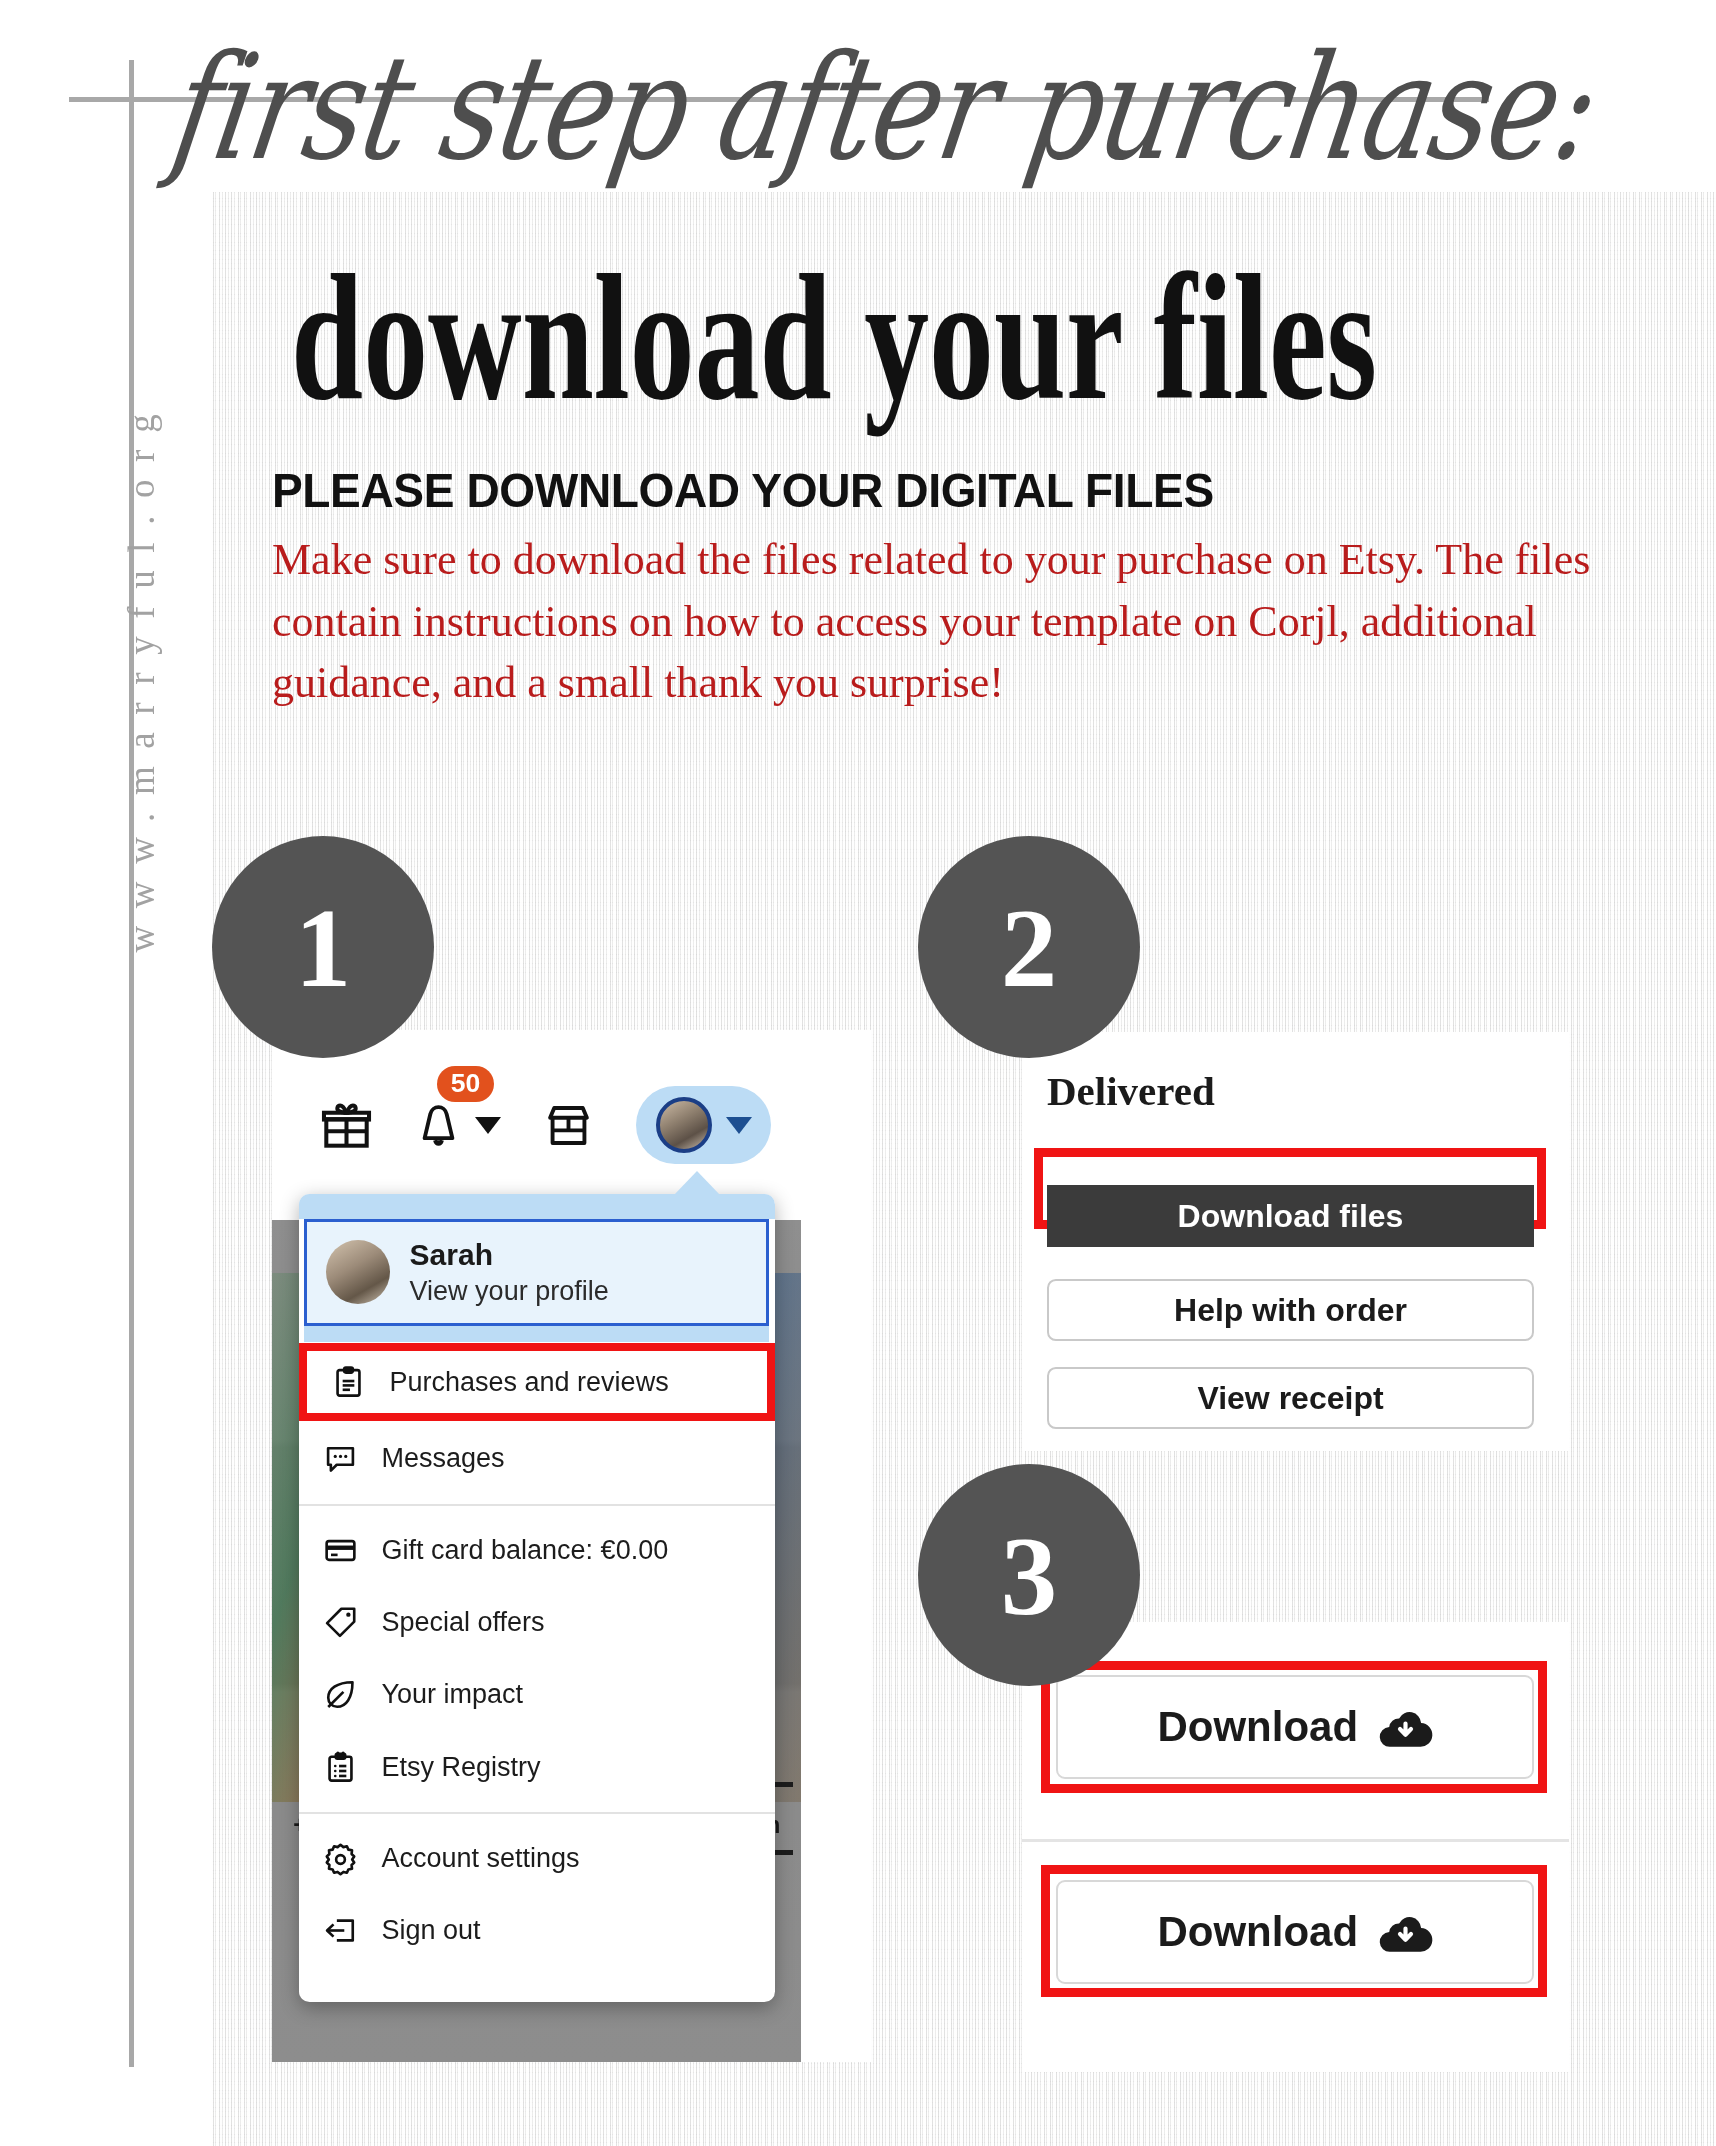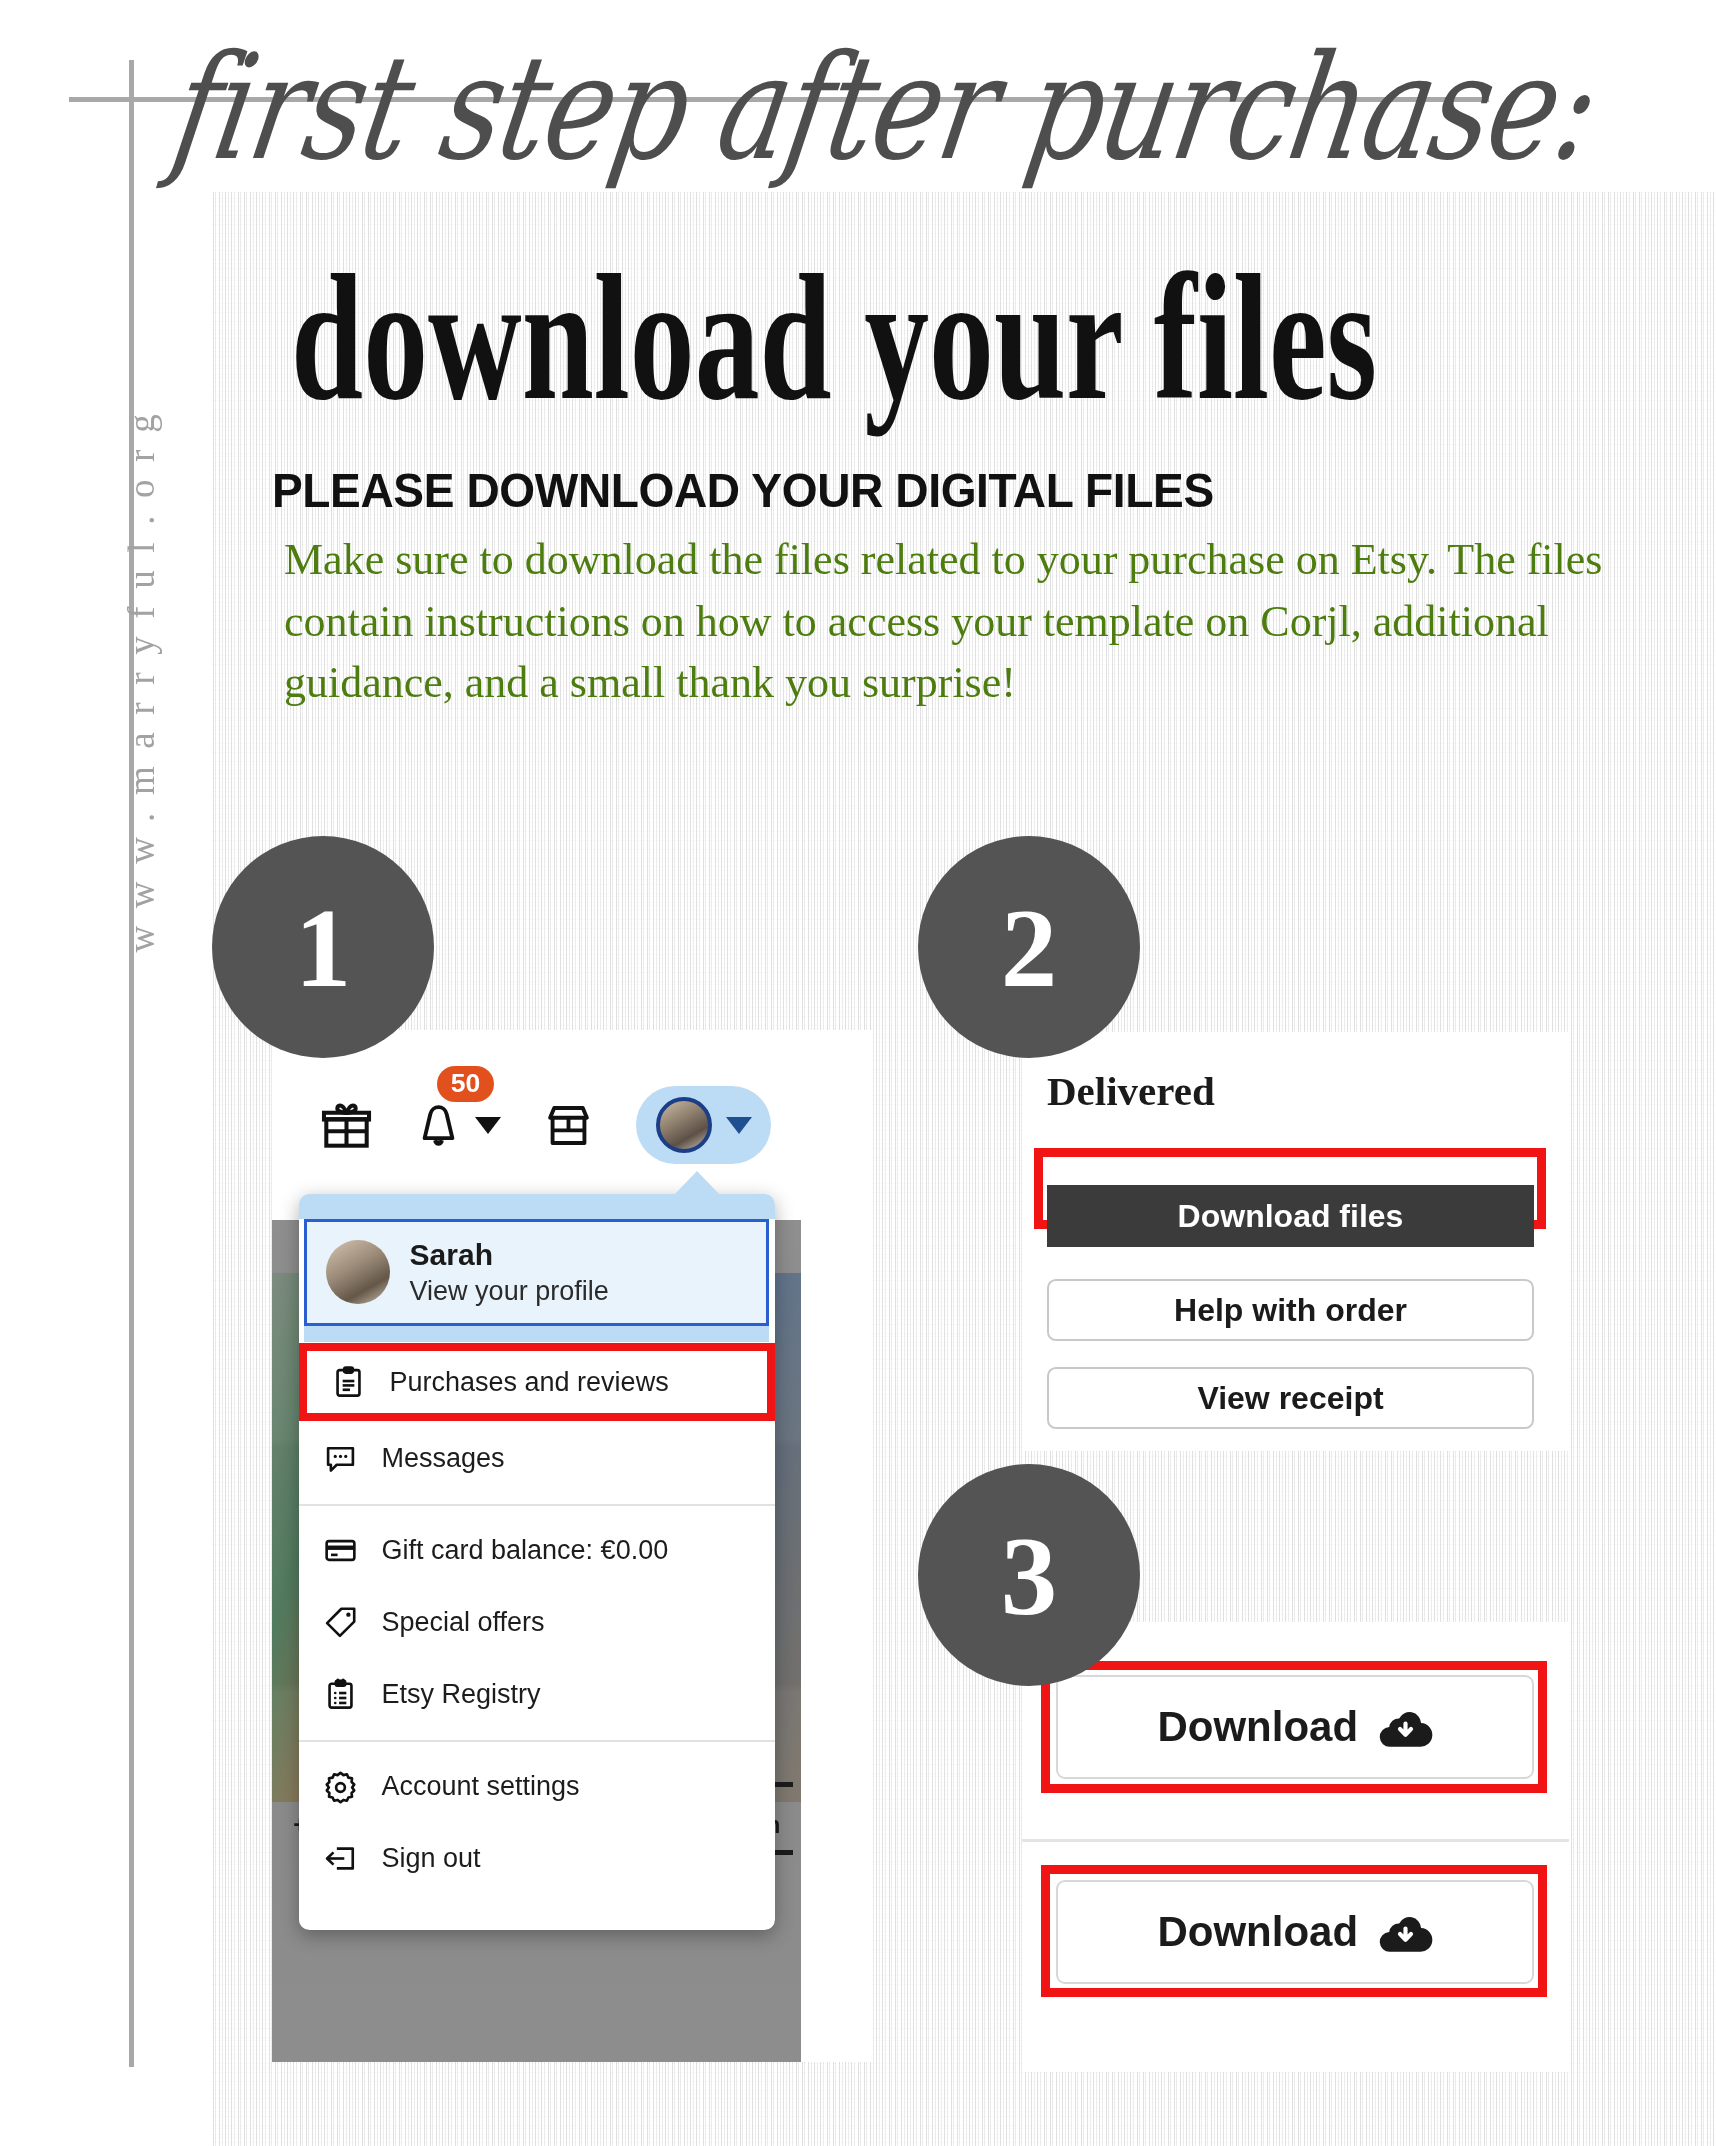--- a/index.html
+++ b/index.html
@@ -92,22 +92,21 @@
     transform-origin:left top;
     white-space:nowrap;
   }
   .para{
     position:absolute;
     left:272px; top:529px;
     width:1323px;
     font-family:"Liberation Serif", serif;
     font-size:44px;
     line-height:1.40;
-    color:#4d7c0f;
-    margin-left:12px;
+    color:#b91c1c;
   }
 
   
   .circle{
     position:absolute;
     width:222px;height:222px;border-radius:50%;
     background:#545454;
     color:#ffffff;
     display:flex;align-items:center;justify-content:center;
     font-family:"Liberation Serif", serif;
@@ -382,20 +381,29 @@
       <div class="mitem">
         <span class="mi">
           <svg width="35" height="35" viewBox="0 0 24 24" fill="none" stroke="#111" stroke-width="1.8" stroke-linejoin="round">
             <path d="M12.6 2.6 H21.4 V11.4 L11.6 21.2 2.8 12.4 Z"></path>
             <circle cx="17.4" cy="6.6" r="1.5" fill="#111" stroke="none"></circle>
           </svg>
         </span>
         <span>Special offers</span>
       </div>
 
+      <div class="mitem">
+        <span class="mi">
+          <svg width="35" height="35" viewBox="0 0 24 24" fill="none" stroke="#111" stroke-width="1.8" stroke-linejoin="round">
+            <path d="M20.2 3.6 C9.5 3.6 3.6 8.2 3.6 14.2 c0 3.5 2.6 6.2 6.1 6.2 6 0 10.5-6 10.5-16.8 Z"></path>
+            <line x1="3.6" y1="20.6" x2="14" y2="10.2"></line>
+          </svg>
+        </span>
+        <span>Your impact</span>
+      </div>
 
       <div class="mitem">
         <span class="mi">
           <svg width="35" height="35" viewBox="0 0 24 24" fill="none" stroke="#111" stroke-width="1.8" stroke-linejoin="round">
             <rect x="4.5" y="4.6" width="15" height="16.4" rx="1.4"></rect>
             <rect x="8.8" y="2.6" width="6.4" height="3.4" rx="1" fill="#111"></rect>
             <circle cx="10.2" cy="2.2" r="1.1" fill="#111" stroke="none"></circle>
             <circle cx="13.8" cy="2.2" r="1.1" fill="#111" stroke="none"></circle>
             <circle cx="8.4" cy="11" r=".9" fill="#111" stroke="none"></circle>
             <line x1="11" y1="11" x2="16" y2="11"></line>

